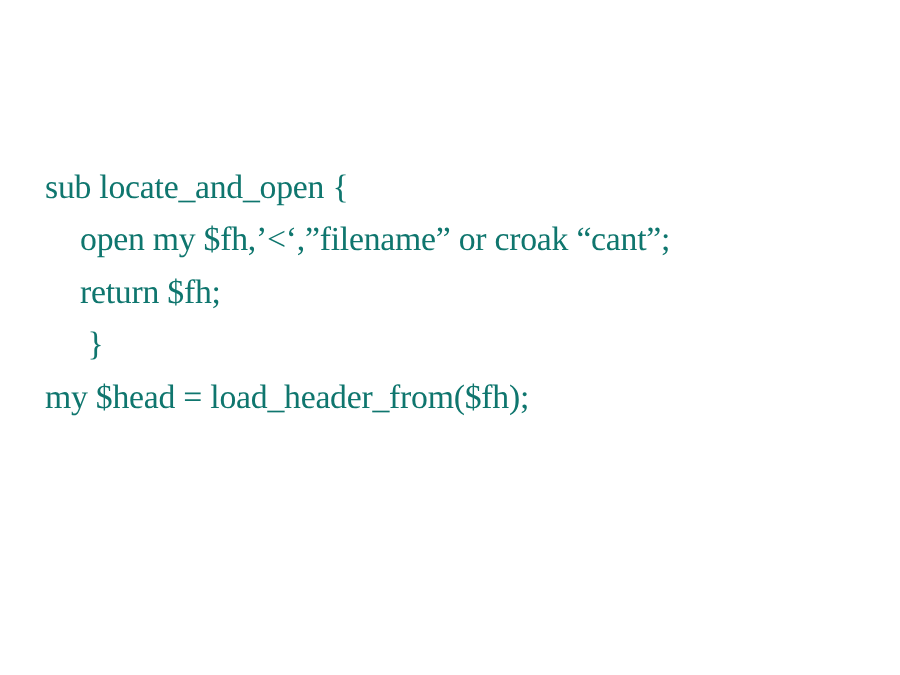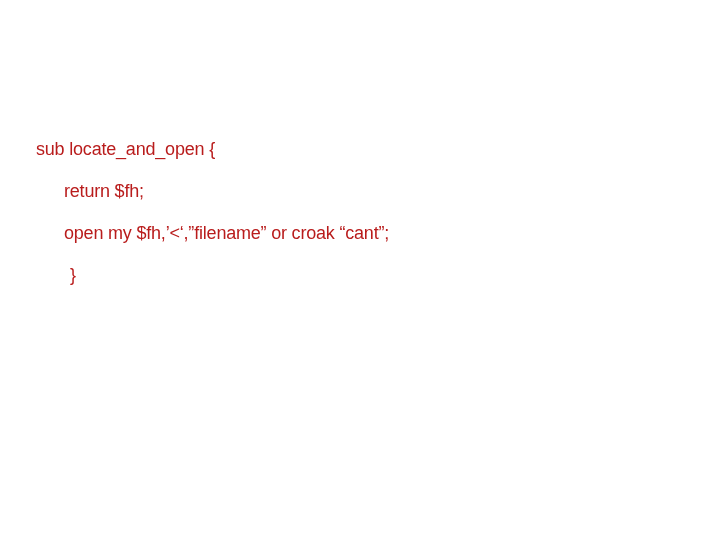--- a/index.html
+++ b/index.html
@@ -20,35 +20,36 @@
     background: #FFFFFF;
     box-sizing: border-box;
   }
   .code-block {
     position: absolute;
     left: 36px;
     top: 128px;
     width: 650px;
   }
   .code-line {
-    color: #b91c1c;
-    font-family: Liberation Sans, sans-serif;
-    font-size: 18px;
+    color: #0f766e;
+    font-family: Liberation Serif, serif;
+    font-size: 27px;
     line-height: 42px;
     height: 42px;
     white-space: pre;
     letter-spacing: -0.2px;
     font-weight: 400;
   }
   .indent-1 { padding-left: 28px; }
   .indent-2 { padding-left: 34px; }
 </style>
 </head>
 <body>
 
 <div class="slide">
   <div class="code-block">
     <div class="code-line">sub locate_and_open {</div>
+    <div class="code-line indent-1">open my $fh,’&lt;‘,”filename” or croak “cant”;</div>
     <div class="code-line indent-1">return $fh;</div>
-    <div class="code-line indent-1">open my $fh,’&lt;‘,”filename” or croak “cant”;</div>
     <div class="code-line indent-2">}</div>
+    <div class="code-line">my $head = load_header_from($fh);</div>
   </div>
 </div>
 
 </body></html>

